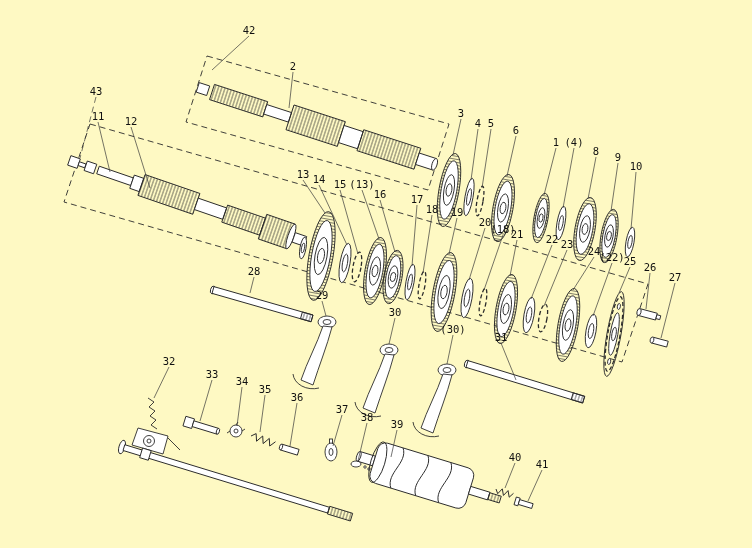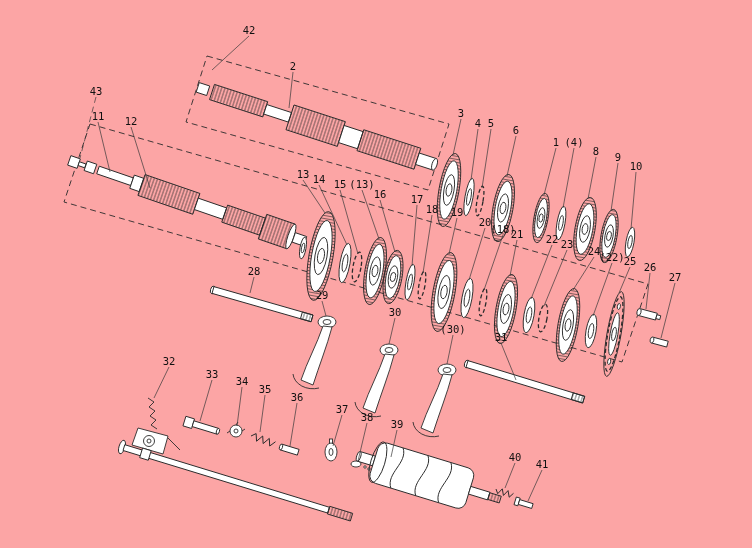--- a/index.html
+++ b/index.html
@@ -1,17 +1,17 @@
 <!DOCTYPE html>
 <html><head>
 <meta charset="utf-8">
 <title>Exploded Parts Diagram</title>
 <style>
   html,body{margin:0;padding:0;background:#ffffff;}
-  .stage{width:752px;height:548px;position:relative;background:#fca5a5;overflow:hidden;
+  .stage{width:752px;height:548px;position:relative;background:#fef9c3;overflow:hidden;
          font-family:"DejaVu Sans Mono", monospace;}
   svg{display:block;}
   .ln{stroke:#2b2b2b;stroke-width:0.9;fill:none;}
   .fw{fill:#ffffff;stroke:#2b2b2b;stroke-width:0.9;}
   .spline{fill:url(#pt-spline);stroke:#2b2b2b;stroke-width:0.9;}
   .teeth{fill:url(#pt-teeth);stroke:#2b2b2b;stroke-width:0.9;}
   .cl{fill:none;stroke:#2b2b2b;stroke-width:1.3;stroke-dasharray:4 2.5;}
   .dash{stroke-dasharray:6 4;}
   .leader{stroke:#3a3a3a;stroke-width:0.7;fill:none;}
   .lbl{font-family:"DejaVu Sans Mono", monospace;font-size:10.5px;fill:#111111;text-anchor:middle;}

